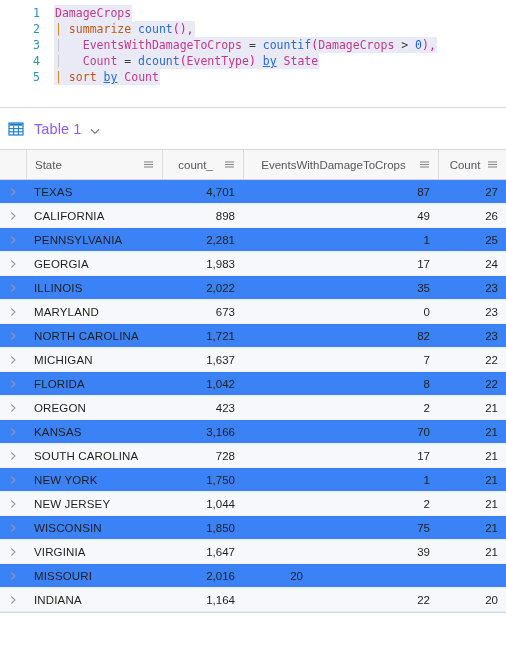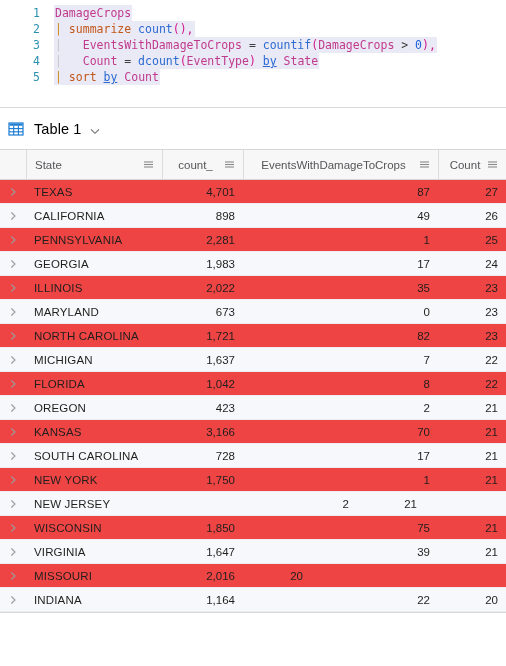--- a/index.html
+++ b/index.html
@@ -86,21 +86,21 @@
   }
   .table-icon {
     width: 16px;
     height: 16px;
     flex: 0 0 16px;
     margin-right: 10px;
     display: block;
   }
   .table-title {
     font-size: 14.5px;
-    color: #000000;
+    color: #8b5cf6;
     letter-spacing: 0.1px;
   }
   .chev-down {
     margin-left: 8px;
     width: 12px;
     height: 12px;
     display: block;
   }
 
   
@@ -151,21 +151,21 @@
 
   .grid-body { display: block; }
   .row {
     display: flex;
     align-items: center;
     height: 24px;
     border-bottom: 1px solid #ededf2;
     font-size: 11.5px;
     color: #201f1e;
     box-sizing: border-box;
-    background: #ef4444;
+    background: #3b82f6;
   }
   .row:nth-child(even) { background: #f7f8fb; }
   .row .cell {
     height: 100%;
     display: flex;
     align-items: center;
     box-sizing: border-box;
     overflow: hidden;
     white-space: nowrap;
   }
@@ -397,20 +397,21 @@
         <div class="cell c-ewdc num">1</div>
         <div class="cell c-cnt2 num">21</div>
       </div>
       <div class="row">
         <div class="cell c-exp expander">
           <span class="chev-right"><svg width="10" height="10" viewBox="0 0 10 10" aria-hidden="true">
               <polyline points="3.3,1.5 7,5 3.3,8.5" fill="none" stroke="#9a9a9a" stroke-width="1.1"></polyline>
             </svg></span>
         </div>
         <div class="cell c-state state">NEW JERSEY</div>
+        <div class="cell c-count num">1,044</div>
         <div class="cell c-ewdc num">2</div>
         <div class="cell c-cnt2 num">21</div>
       </div>
       <div class="row">
         <div class="cell c-exp expander">
           <span class="chev-right"><svg width="10" height="10" viewBox="0 0 10 10" aria-hidden="true">
               <polyline points="3.3,1.5 7,5 3.3,8.5" fill="none" stroke="#9a9a9a" stroke-width="1.1"></polyline>
             </svg></span>
         </div>
         <div class="cell c-state state">WISCONSIN</div>

